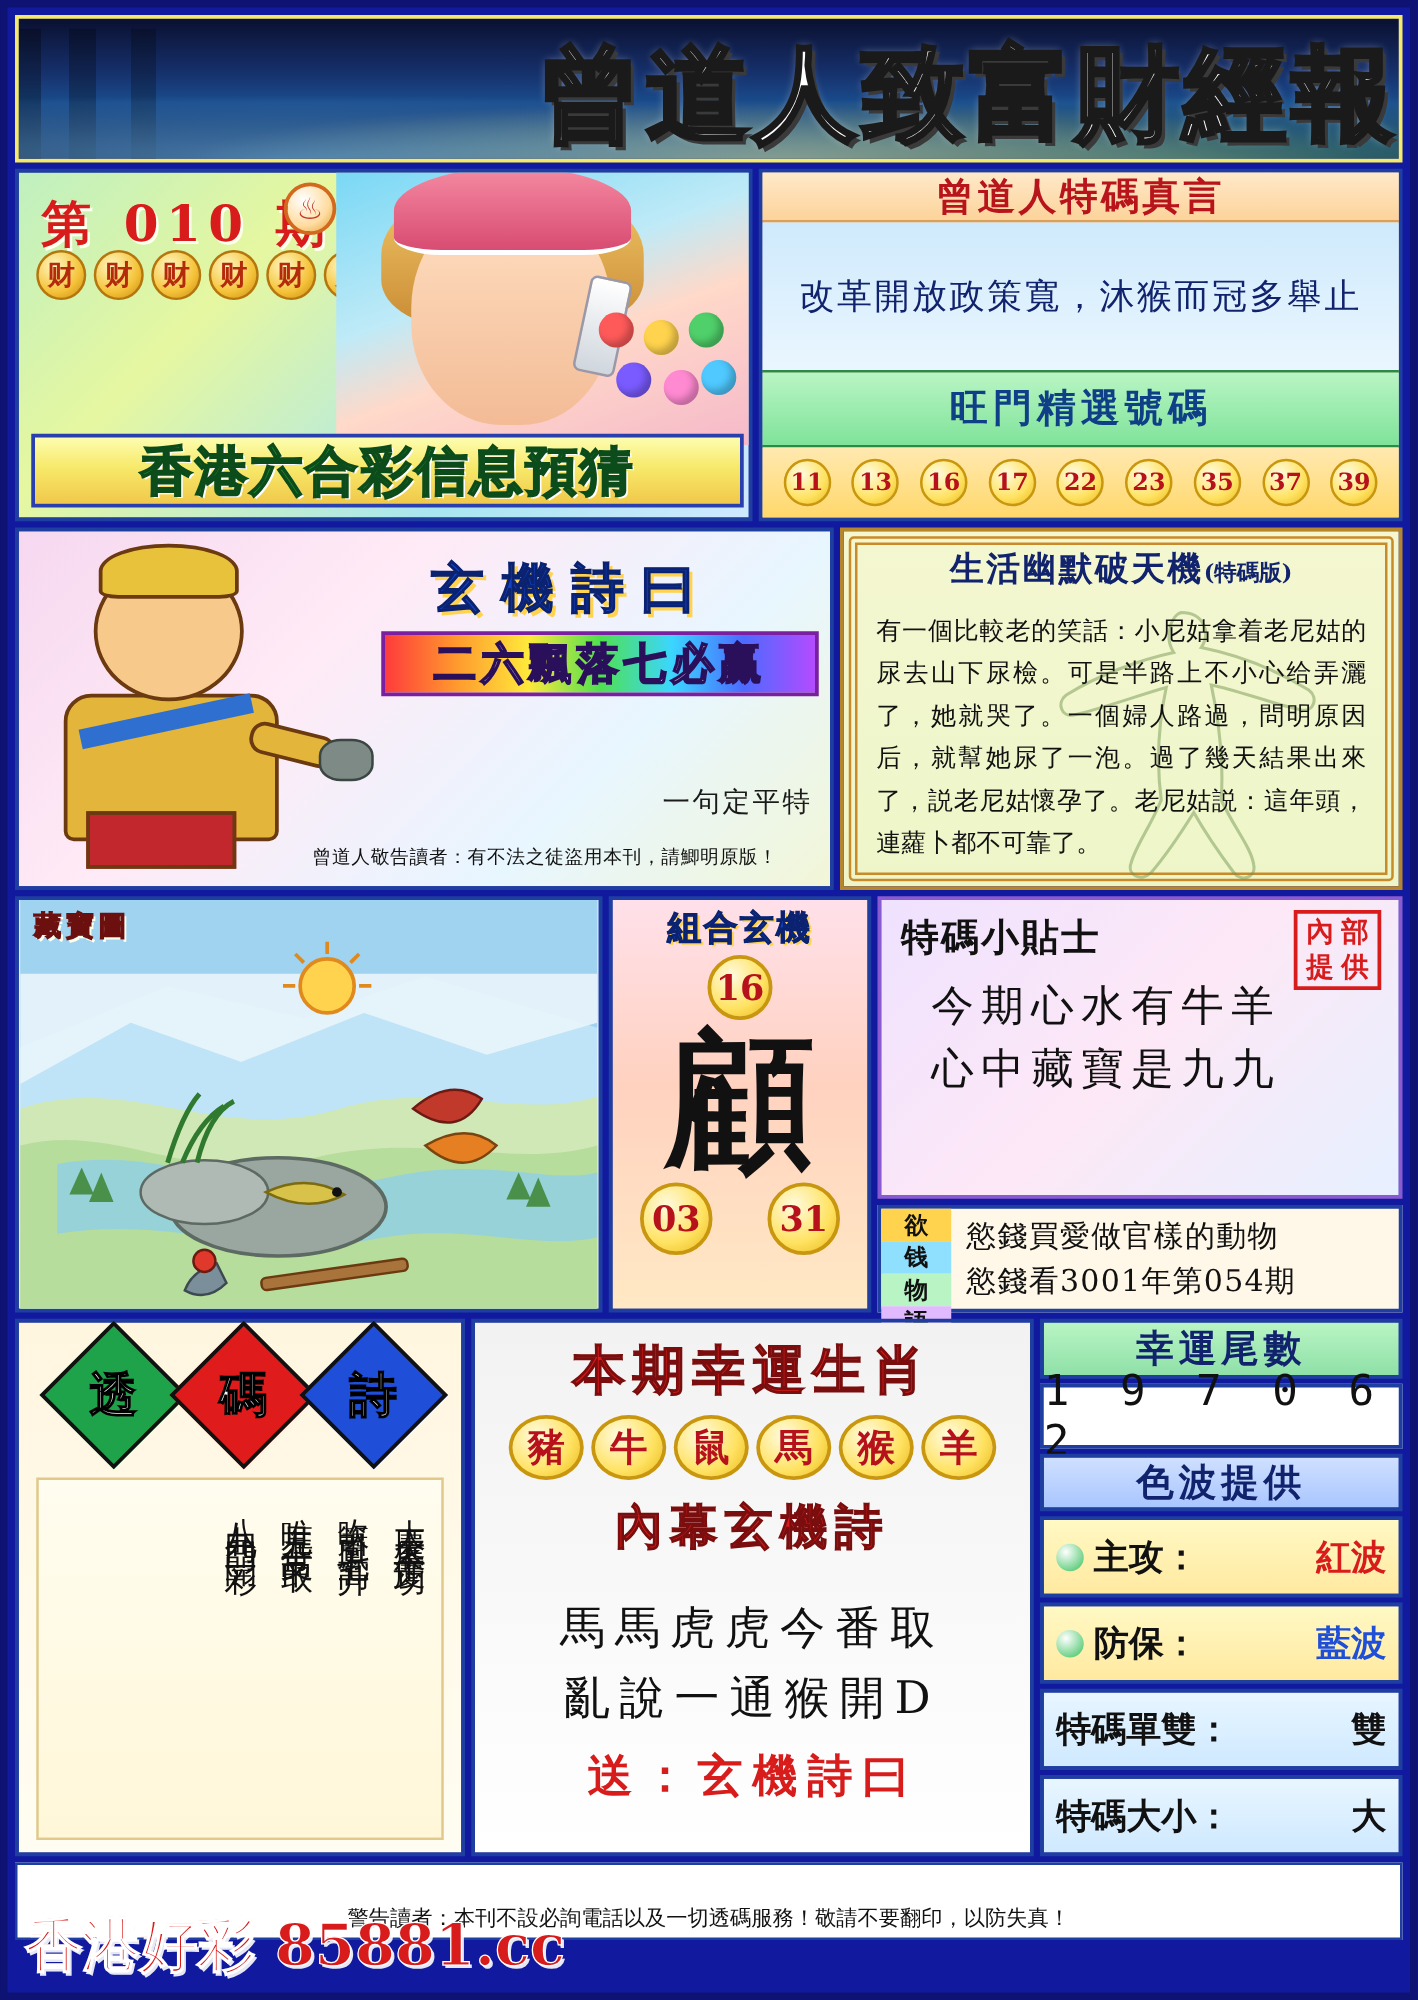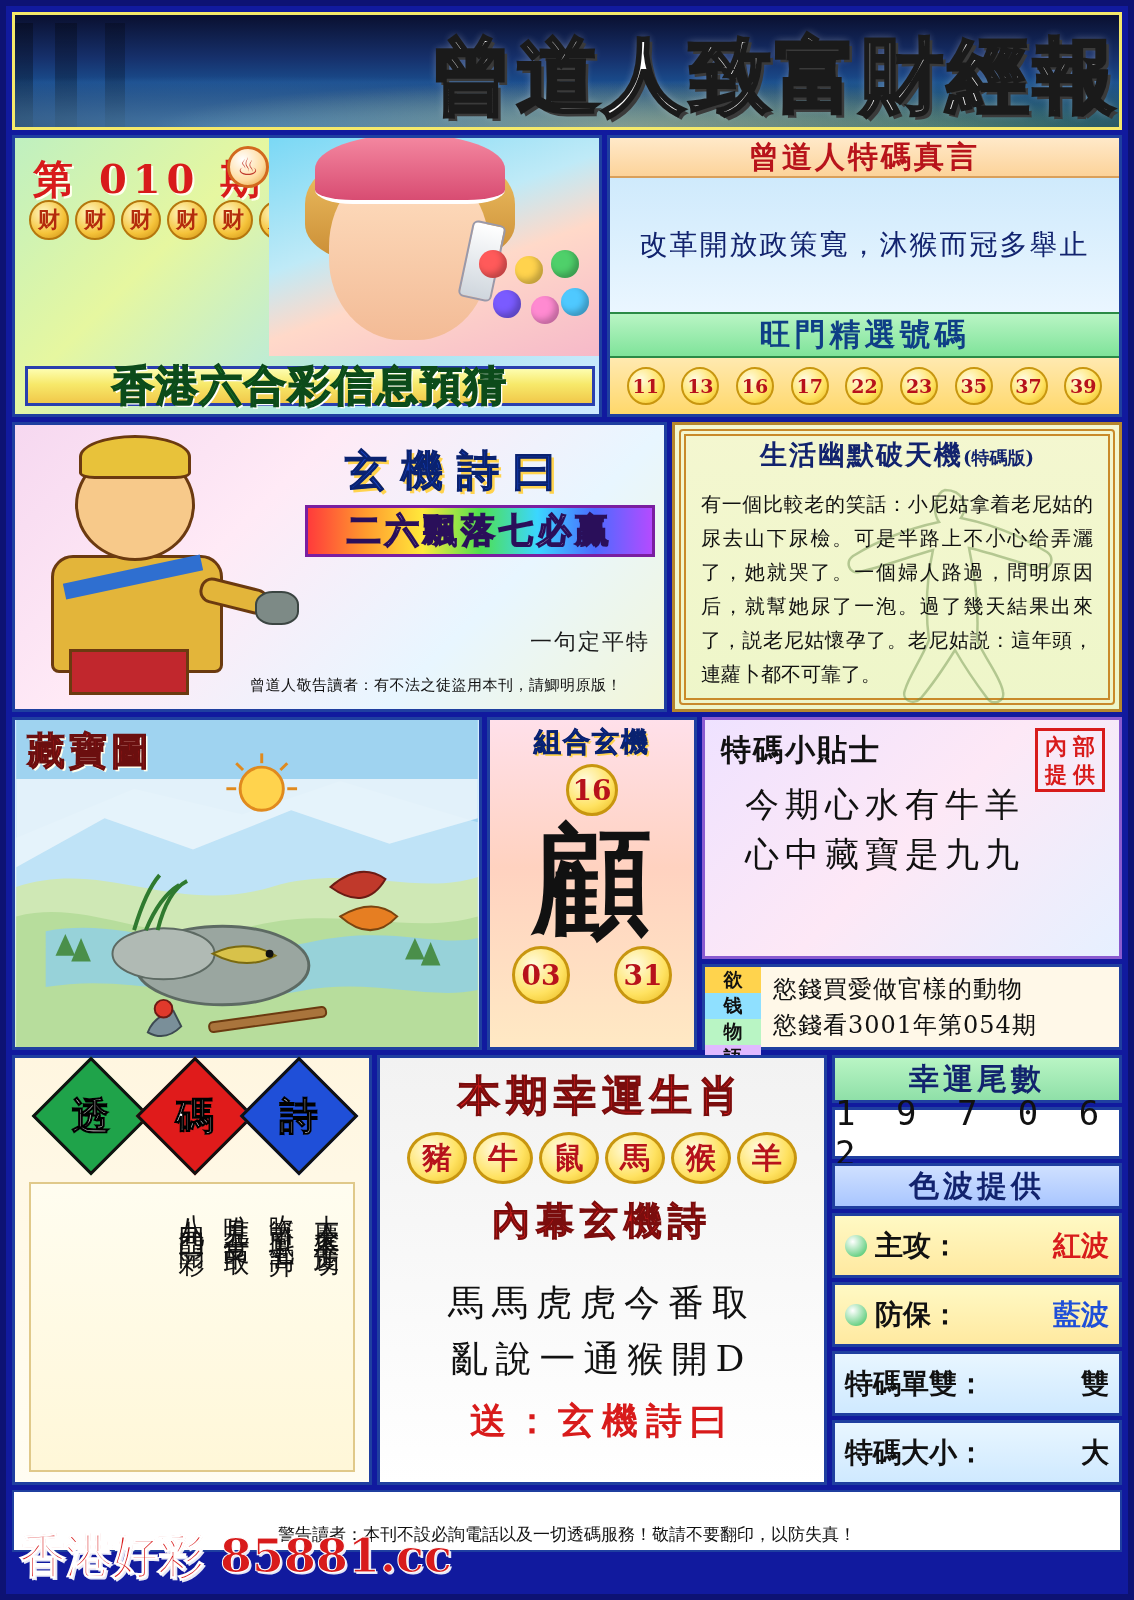--- a/index.html
+++ b/index.html
@@ -106,21 +106,21 @@
   }
   .photo .balls { position:absolute; right: 10px; bottom: 14px; width: 110px; height: 92px; }
   .photo .b { position:absolute; width: 28px; height: 28px; border-radius:50%; box-shadow: inset -4px -4px 6px rgba(0,0,0,.25); }
   .logo-circle {
     position:absolute; right: 330px; top: 8px; width: 42px; height: 42px; border-radius:50%;
     background: radial-gradient(circle at 35% 30%, #fff, #ffdca0 60%, #e0a33a);
     border: 3px solid #d2691e;
     display:flex;align-items:center;justify-content:center;color:#c0392b;font-size:24px;font-weight:bold;
   }
   .subtitle-bar {
-    position:absolute; left: 10px; bottom: 8px; width: 570px; height: 40px;
+    position:absolute; left: 10px; bottom: 8px; width: 570px; height: 59px;
     border: 3px solid #2a3fae;
     background: linear-gradient(180deg,#fdfdb0,#f7e96a 45%,#f1c84a 100%);
     display:flex; align-items:center; justify-content:center;
   }
   .subtitle-bar span {
     font-family:"DejaVu Serif","Liberation Serif",serif;
     font-size: 42px; font-weight:bold; letter-spacing: 2px;
     color:#1f8a2e;
     -webkit-text-stroke: 1.5px #0c4b1a;
     text-shadow: 2px 2px 0 #fff;
@@ -142,21 +142,21 @@
   .oracle-lines {
     flex: 1; padding: 8px 10px;
     background: linear-gradient(180deg,#cfeafc,#eaf6ff);
     display:flex; flex-direction:column; justify-content:center; gap:10px;
   }
   .oracle-lines div {
     font-family:"DejaVu Serif","Liberation Serif",serif;
     font-size: 28px; color: #12236e; letter-spacing: 2px; text-align:center;
   }
   .hot-title {
-    height: 46px; display:flex; align-items:center; justify-content:center;
+    height: 62px; display:flex; align-items:center; justify-content:center;
     background: linear-gradient(180deg,#b9f5c4,#7fe39a);
     border-top: 2px solid #2a8a46; border-bottom: 2px solid #2a8a46;
     font-family:"DejaVu Serif","Liberation Serif",serif;
     font-size: 31px; font-weight:bold; color:#0f3f86; letter-spacing: 4px;
   }
   .hot-nums {
     height: 56px; display:flex; align-items:center; justify-content:space-evenly;
     background: linear-gradient(180deg,#ffe9b0,#ffd86b);
   }
   .hot-nums .hn {
@@ -235,21 +235,21 @@
 
   
   .row3 { display:flex; gap:5px; margin-top:5px; height: 333px; }
   .map-box {
     width: 470px; border: 3px solid #1f3fa0; position:relative; overflow:hidden;
     background: linear-gradient(180deg,#cfe9ff 0%,#e9f6ff 40%,#d8f0cf 100%);
   }
   .map-label {
     position:absolute; left: 12px; top: 6px; z-index:3;
     font-family:Liberation Sans, sans-serif;
-    font-size: 38px; font-weight:bold; color:#d81b1b; letter-spacing:4px;
+    font-size: 22px; font-weight:bold; color:#d81b1b; letter-spacing:4px;
     -webkit-text-stroke:1px #6b0f0f; text-shadow: 2px 2px 0 #ffe;
   }
   .combo-box {
     width: 210px; border:3px solid #1f3fa0; position:relative;
     background: linear-gradient(180deg,#ffe0ea,#ffd2c0 45%,#ffe9c4);
   }
   .combo-title {
     text-align:center; margin-top: 4px;
     font-family:"DejaVu Serif","Liberation Serif",serif;
     font-size: 27px; font-weight:bold; color:#1442c4; letter-spacing:2px;

